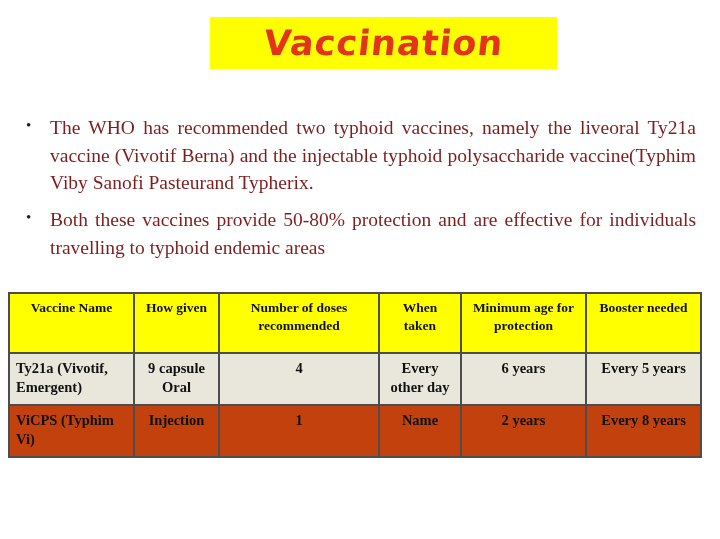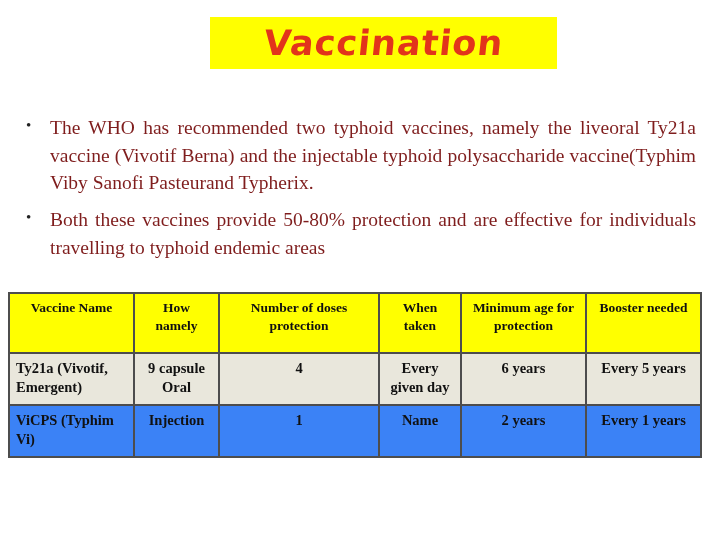--- a/index.html
+++ b/index.html
@@ -73,21 +73,21 @@
     line-height: 1.35;
     height: 60px;
   }
   .vaccine-table td {
     text-align: center;
     font-size: 14.5px;
     line-height: 1.3;
     height: 52px;
   }
   .vaccine-table tr.row-0 td { background: #E9E7DC; }
-  .vaccine-table tr.row-1 td { background: #3b82f6; }
+  .vaccine-table tr.row-1 td { background: #c2410c; }
   .vaccine-table td.cell-name { text-align: left; }
 </style>
 </head>
 <body>
 
 <div class="slide">
 
   <div class="title-banner">
     <span class="title-text">Vaccination</span>
   </div>
@@ -108,40 +108,40 @@
       <col style="width:125px">
       <col style="width:85px">
       <col style="width:160px">
       <col style="width:82px">
       <col style="width:125px">
       <col style="width:115px">
     </colgroup>
     <thead>
       <tr>
         <th>Vaccine Name</th>
-        <th>How namely</th>
-        <th>Number of doses protection</th>
+        <th>How given</th>
+        <th>Number of doses recommended</th>
         <th>When taken</th>
         <th>Minimum age for protection</th>
         <th>Booster needed</th>
       </tr>
     </thead>
     <tbody>
       <tr class="row-0">
         <td class="cell-name">Ty21a (Vivotif, Emergent)</td>
         <td>9 capsule Oral</td>
         <td>4</td>
-        <td>Every given day</td>
+        <td>Every other day</td>
         <td>6 years</td>
         <td>Every 5 years</td>
       </tr>
       <tr class="row-1">
         <td class="cell-name">ViCPS (Typhim Vi)</td>
         <td>Injection</td>
         <td>1</td>
         <td>Name</td>
         <td>2 years</td>
-        <td>Every 1 years</td>
+        <td>Every 8 years</td>
       </tr>
     </tbody>
   </table>
 
 </div>
 
 </body></html>

